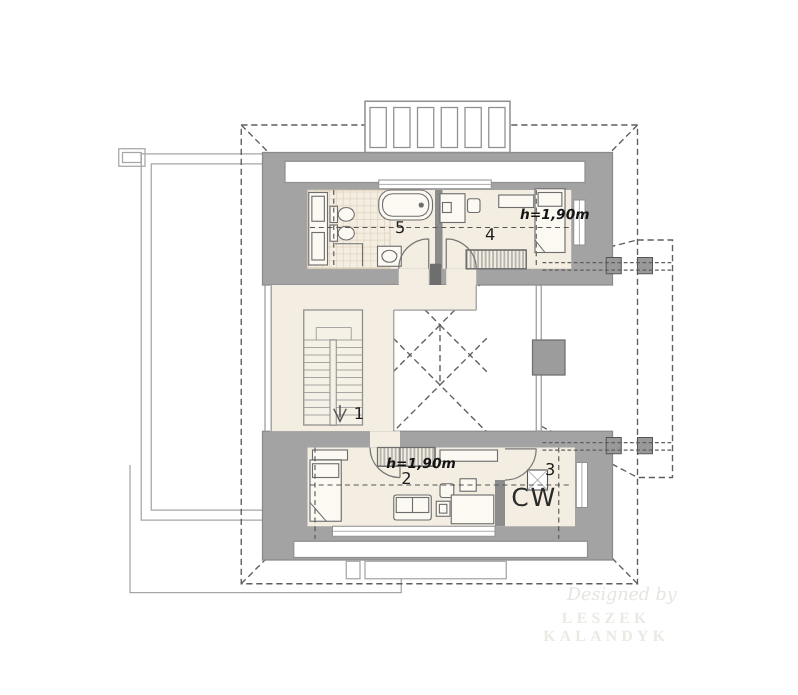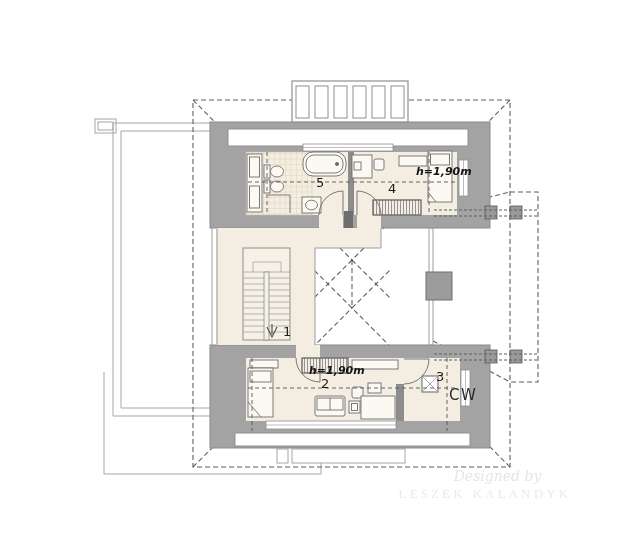--- a/index.html
+++ b/index.html
@@ -1,25 +1,25 @@
 <!DOCTYPE html>
 <html><head>
 <meta charset="utf-8">
 <style>
   html,body{margin:0;padding:0;background:#ffffff;}
   .canvas{position:relative;width:638px;height:556px;background:#ffffff;overflow:hidden;
           font-family:"DejaVu Sans",sans-serif;}
   .canvas svg{position:absolute;left:0;top:0;}
   .lbl{position:absolute;color:#1c1c1c;font-size:13px;line-height:1;}
   .lbl.hnote{font-style:italic;font-weight:bold;font-size:11px;color:#141414;padding-left:33px;}
-  .lbl.cw{font-size:15px;letter-spacing:1.5px;color:#2a2a2a;font-weight:500;margin-left:40px;}
+  .lbl.cw{font-size:20px;letter-spacing:1.5px;color:#2a2a2a;font-weight:500;}
   .wm1{position:absolute;left:430px;top:468px;width:135px;text-align:center;
        font-family:"DejaVu Serif",serif;font-style:italic;font-size:14px;color:#e7e5e0;}
   .wm2{position:absolute;left:398px;top:487px;width:174px;text-align:center;
-       font-family:"Liberation Serif",serif;font-weight:normal;font-size:12.5px;
+       font-family:"Liberation Serif",serif;font-weight:bold;font-size:12.5px;
        letter-spacing:3.5px;color:#ebe9e4;}
 </style>
 </head>
 <body>
 
 <div class="canvas">
 <svg width="638" height="556" viewBox="0 0 638 556">
   <defs>
     <pattern id="tiles" width="5.5" height="5.5" patternUnits="userSpaceOnUse">
       <path d="M0,5.25 H5.5 M5.25,0 V5.5" stroke="#e0d3bd" stroke-width="0.7" fill="none"></path>

